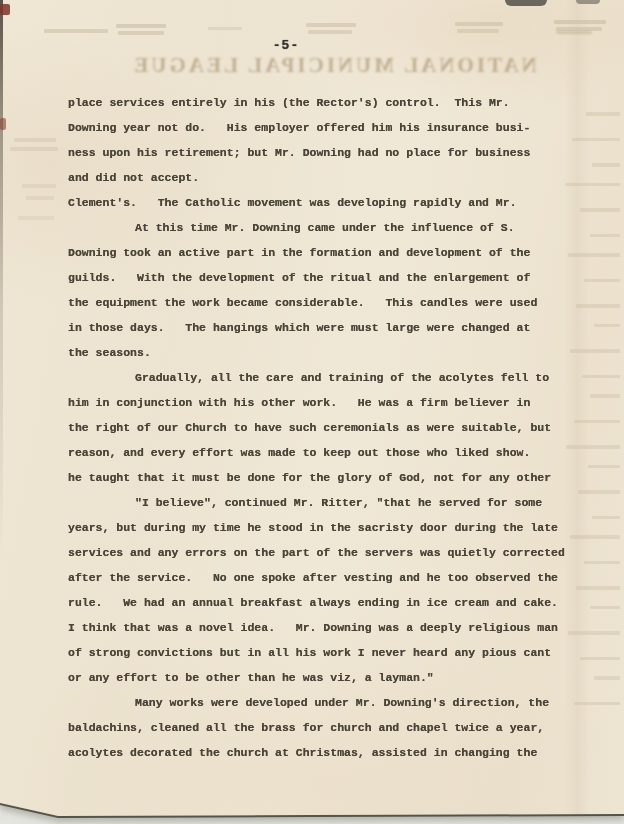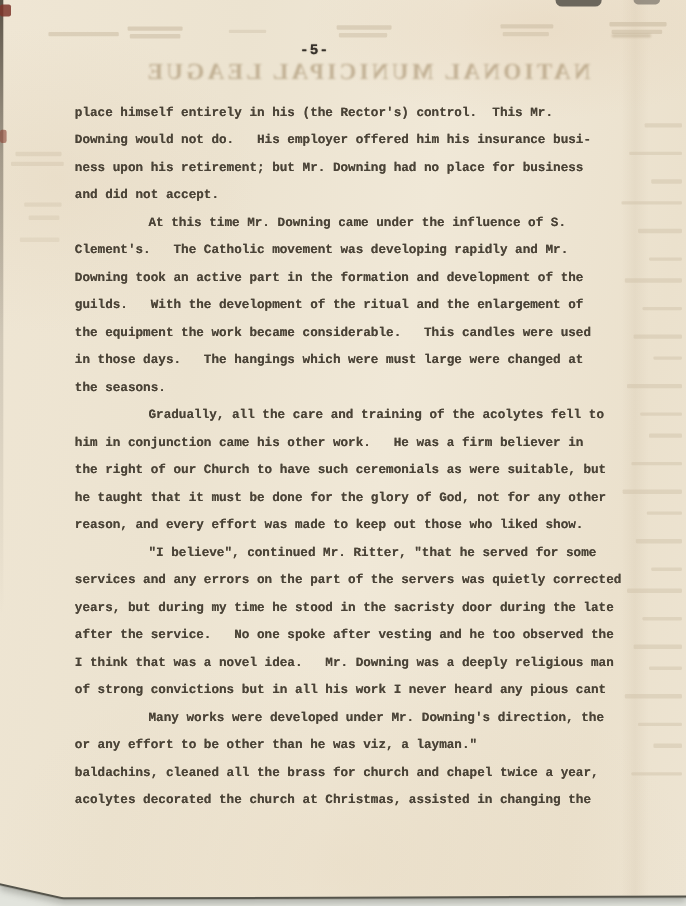--- a/index.html
+++ b/index.html
@@ -88,44 +88,45 @@
           <div class="ghost-bar" style="left: 457px; top: 29px; width: 42px; height: 4px; opacity: 0.45; filter: blur(0.6px);"></div>
           <div class="ghost-bar" style="left: 554px; top: 20px; width: 52px; height: 4px; opacity: 0.55; filter: blur(0.6px);"></div>
           <div class="ghost-bar" style="left: 556px; top: 27px; width: 46px; height: 4px; opacity: 0.5; filter: blur(0.6px);"></div>
         </div>
 
       <div class="page-number">-5-</div>
 
       <div class="ghost-title">NATIONAL MUNICIPAL LEAGUE</div>
 
       <div class="text-body" id="text-body">
-          <div class="line">place himself entirely in his (the Rector's) control.  This Mr.</div>
-          <div class="line">Downing would not do.   His employer offered him his insurance busi-</div>
+          <div class="line">place services entirely in his (the Rector's) control.  This Mr.</div>
+          <div class="line">Downing year not do.   His employer offered him his insurance busi-</div>
           <div class="line">ness upon his retirement; but Mr. Downing had no place for business</div>
           <div class="line">and did not accept.</div>
+          <div class="line">Clement's.   The Catholic movement was developing rapidly and Mr.</div>
           <div class="line indent">At this time Mr. Downing came under the influence of S.</div>
-          <div class="line">Clement's.   The Catholic movement was developing rapidly and Mr.</div>
           <div class="line">Downing took an active part in the formation and development of the</div>
           <div class="line">guilds.   With the development of the ritual and the enlargement of</div>
           <div class="line">the equipment the work became considerable.   This candles were used</div>
           <div class="line">in those days.   The hangings which were must large were changed at</div>
           <div class="line">the seasons.</div>
           <div class="line indent">Gradually, all the care and training of the acolytes fell to</div>
-          <div class="line">him in conjunction came his other work.   He was a firm believer in</div>
+          <div class="line">him in conjunction with his other work.   He was a firm believer in</div>
           <div class="line">the right of our Church to have such ceremonials as were suitable, but</div>
+          <div class="line">reason, and every effort was made to keep out those who liked show.</div>
           <div class="line">he taught that it must be done for the glory of God, not for any other</div>
-          <div class="line">reason, and every effort was made to keep out those who liked show.</div>
           <div class="line indent">"I believe", continued Mr. Ritter, "that he served for some</div>
+          <div class="line">years, but during my time he stood in the sacristy door during the late</div>
           <div class="line">services and any errors on the part of the servers was quietly corrected</div>
-          <div class="line">years, but during my time he stood in the sacristy door during the late</div>
           <div class="line">after the service.   No one spoke after vesting and he too observed the</div>
+          <div class="line">rule.   We had an annual breakfast always ending in ice cream and cake.</div>
           <div class="line">I think that was a novel idea.   Mr. Downing was a deeply religious man</div>
           <div class="line">of strong convictions but in all his work I never heard any pious cant</div>
+          <div class="line">or any effort to be other than he was viz, a layman."</div>
           <div class="line indent">Many works were developed under Mr. Downing's direction, the</div>
-          <div class="line">or any effort to be other than he was viz, a layman."</div>
           <div class="line">baldachins, cleaned all the brass for church and chapel twice a year,</div>
           <div class="line">acolytes decorated the church at Christmas, assisted in changing the</div>
         </div>
 
       <div class="ghost-col" id="ghost-right">
           <div class="ghost-bar" style="left: 586px; top: 112px; width: 34px; height: 3.5px; opacity: 0.45; filter: blur(0.6px);"></div>
           <div class="ghost-bar" style="left: 572px; top: 137.5px; width: 48px; height: 3.5px; opacity: 0.45; filter: blur(0.6px);"></div>
           <div class="ghost-bar" style="left: 592px; top: 163px; width: 28px; height: 3.5px; opacity: 0.45; filter: blur(0.6px);"></div>
           <div class="ghost-bar" style="left: 565px; top: 182.5px; width: 55px; height: 3.5px; opacity: 0.45; filter: blur(0.6px);"></div>
           <div class="ghost-bar" style="left: 580px; top: 208px; width: 40px; height: 3.5px; opacity: 0.45; filter: blur(0.6px);"></div>

